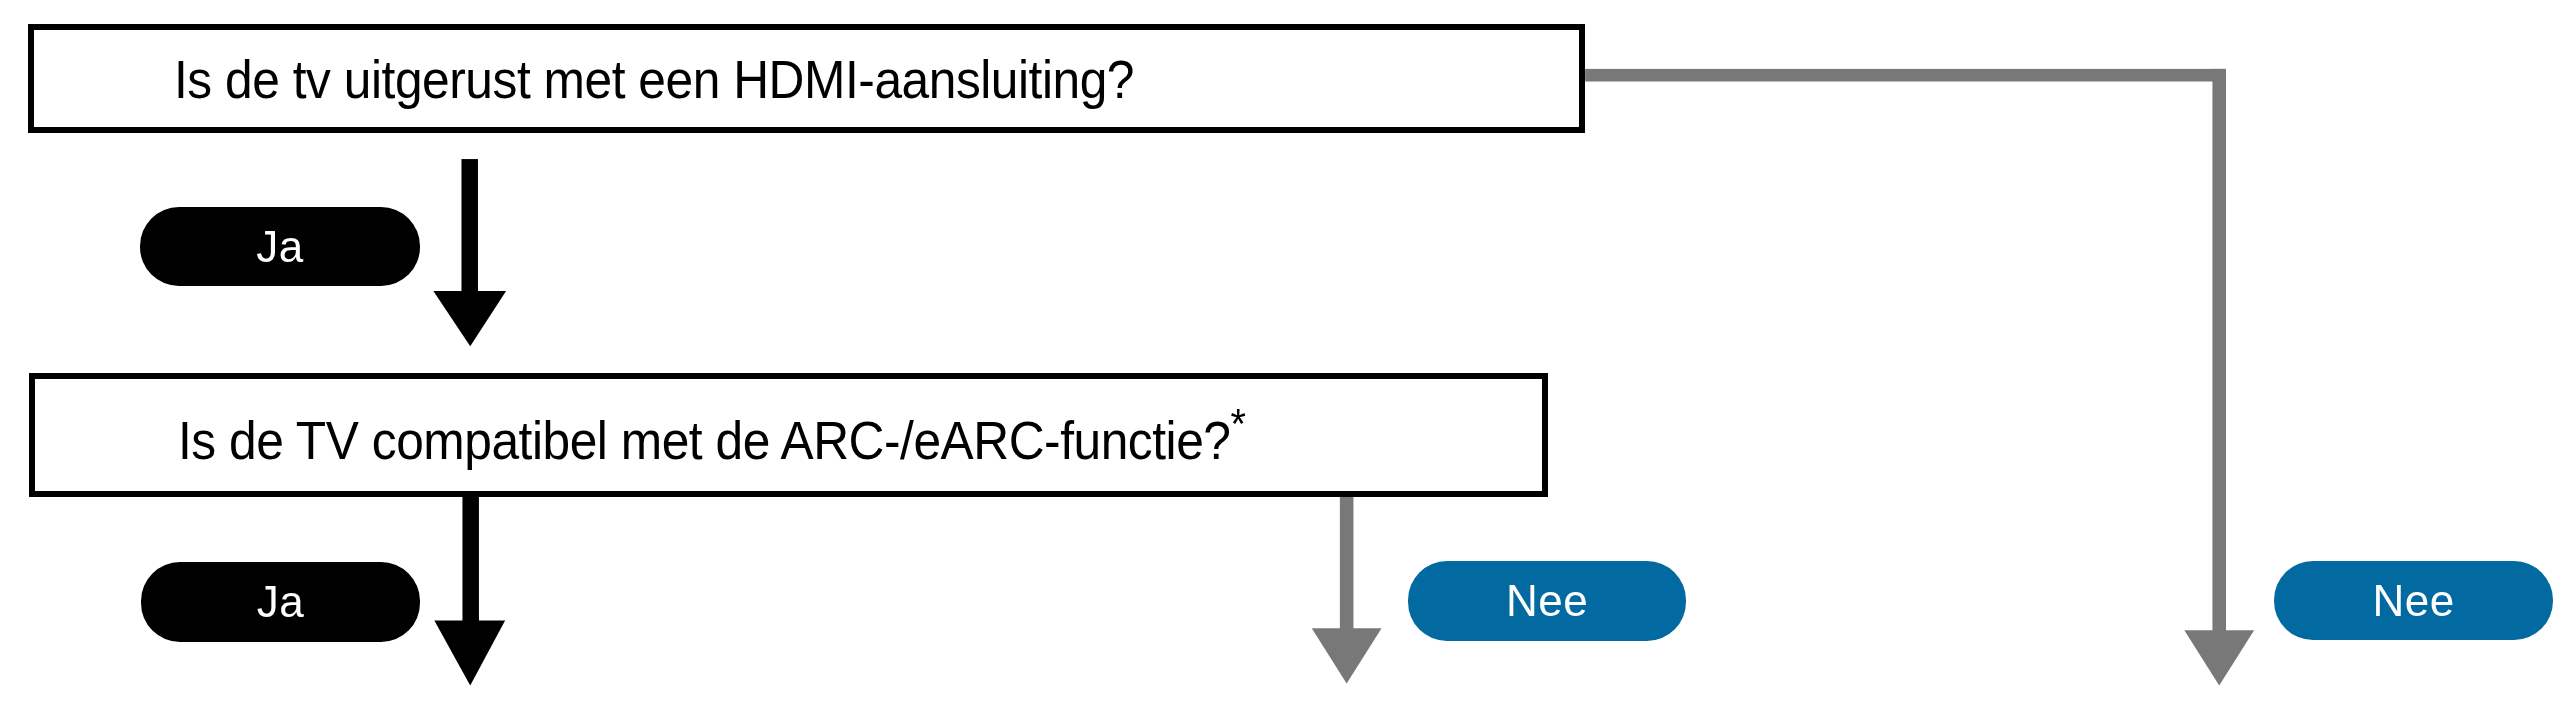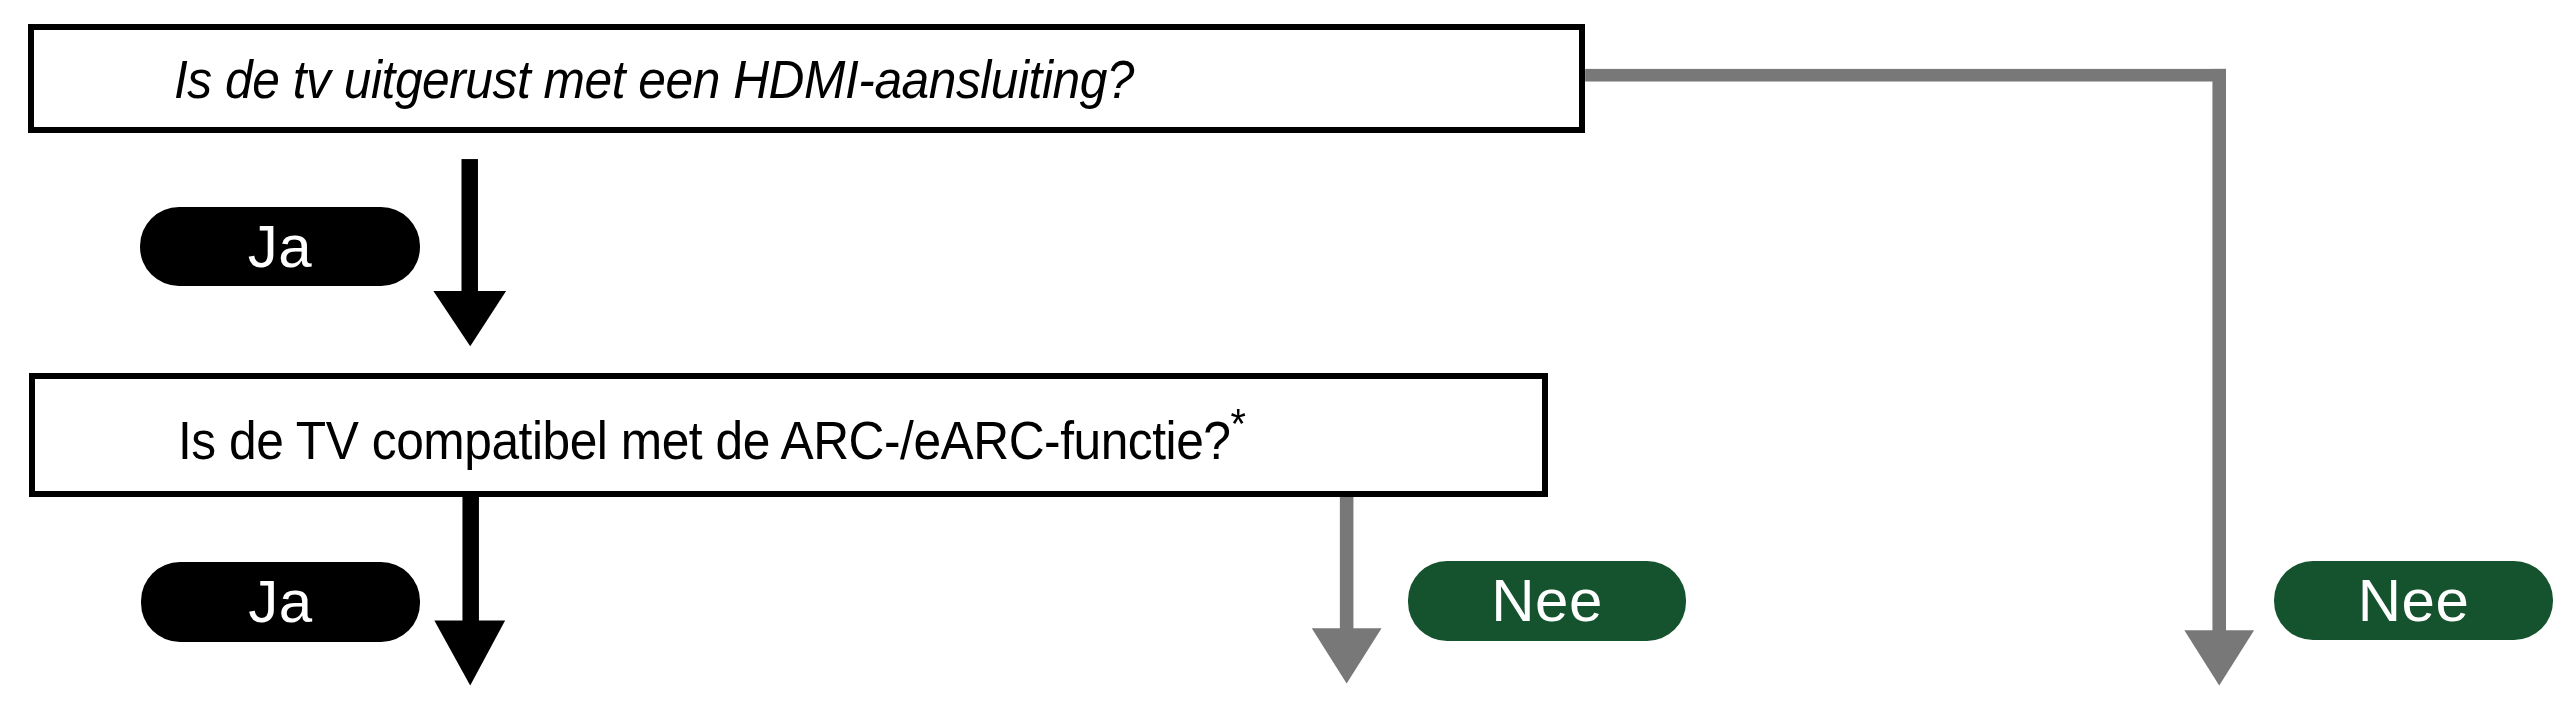--- a/index.html
+++ b/index.html
@@ -34,40 +34,40 @@
     white-space: nowrap;
     letter-spacing: -0.5px;
     transform: scaleX(0.92);
     transform-origin: left center;
   }
   .qbox-text .star {
     font-size: 43px;
     vertical-align: 21.3px;
   }
 
-  #box-hdmi  { left: 28px; top: 24px;  width: 1557px; height: 109px; font-style: italic; }
+  #box-hdmi  { left: 28px; top: 24px;  width: 1557px; height: 109px; }
   #box-hdmi .qbox-text  { margin-left: 140px; }
   #box-arc   { left: 29px; top: 373px; width: 1519px; height: 124px; }
   #box-arc  .qbox-text  { margin-left: 143px; }
 
   
   .pill {
     position: absolute;
     box-sizing: border-box;
     border-radius: 39px;
     display: flex;
     align-items: center;
     justify-content: center;
     color: #ffffff;
-    font-size: 60px;
+    font-size: 44px;
     line-height: 1;
     letter-spacing: 0.5px;
   }
   .pill.yes { background: #000000; }
-  .pill.no  { background: #14532d; }
+  .pill.no  { background: #0369a1; }
 
   #pill-yes-1 { left: 140px;  top: 207px; width: 280px; height: 79px; }
   #pill-yes-2 { left: 141px;  top: 562px; width: 279px; height: 80px; }
   #pill-no-1  { left: 1408px; top: 561px; width: 278px; height: 80px; }
   #pill-no-2  { left: 2274px; top: 561px; width: 279px; height: 79px; }
 
   
   #wires {
     position: absolute;
     left: 0;

